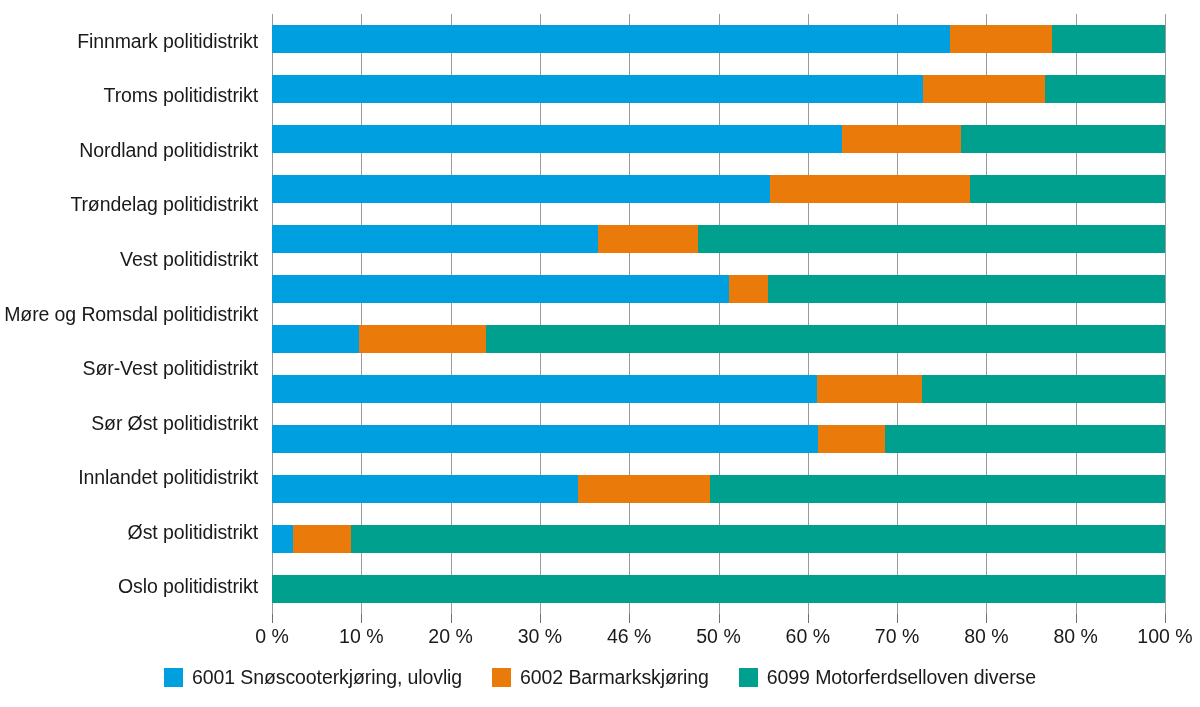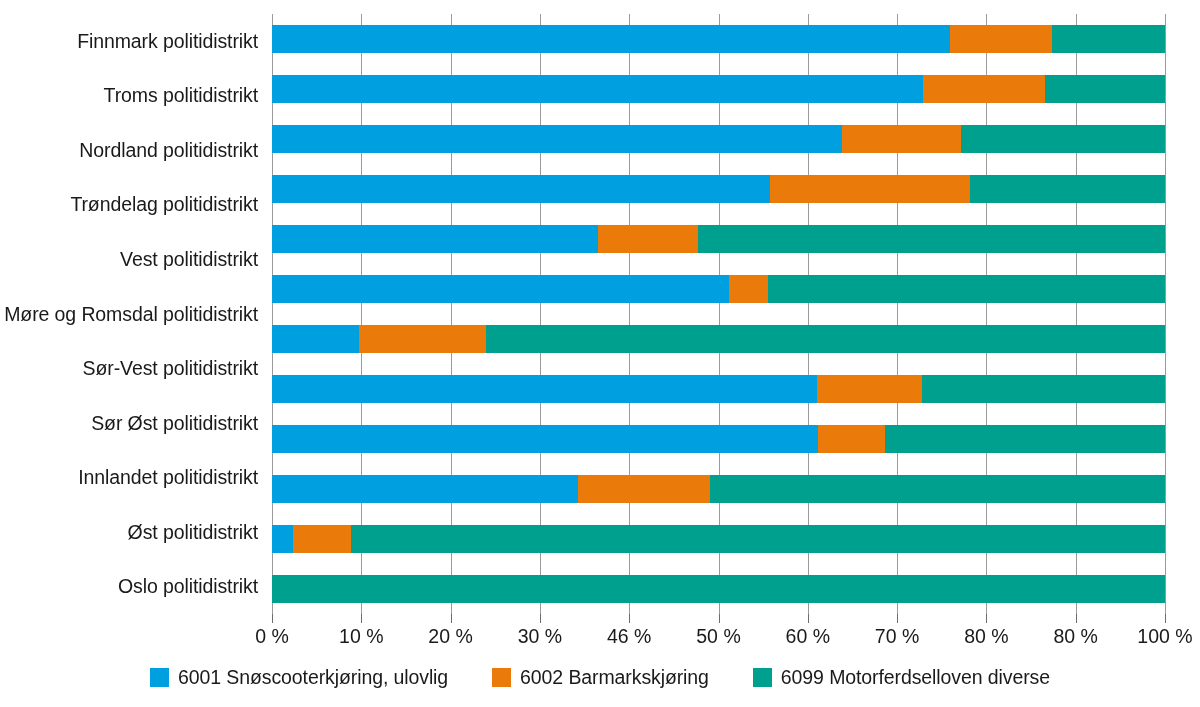--- a/index.html
+++ b/index.html
@@ -128,21 +128,21 @@
 
   
   .legend {
     position: absolute;
     left: 0;
     top: 666px;
     width: 1200px;
     display: flex;
     align-items: flex-end;
     justify-content: center;
-    gap: 44px;
+    gap: 30px;
   }
   .legend-item {
     display: flex;
     align-items: center;
     gap: 9px;
   }
   .legend-swatch {
     width: 19px;
     height: 19px;
     flex: none;

